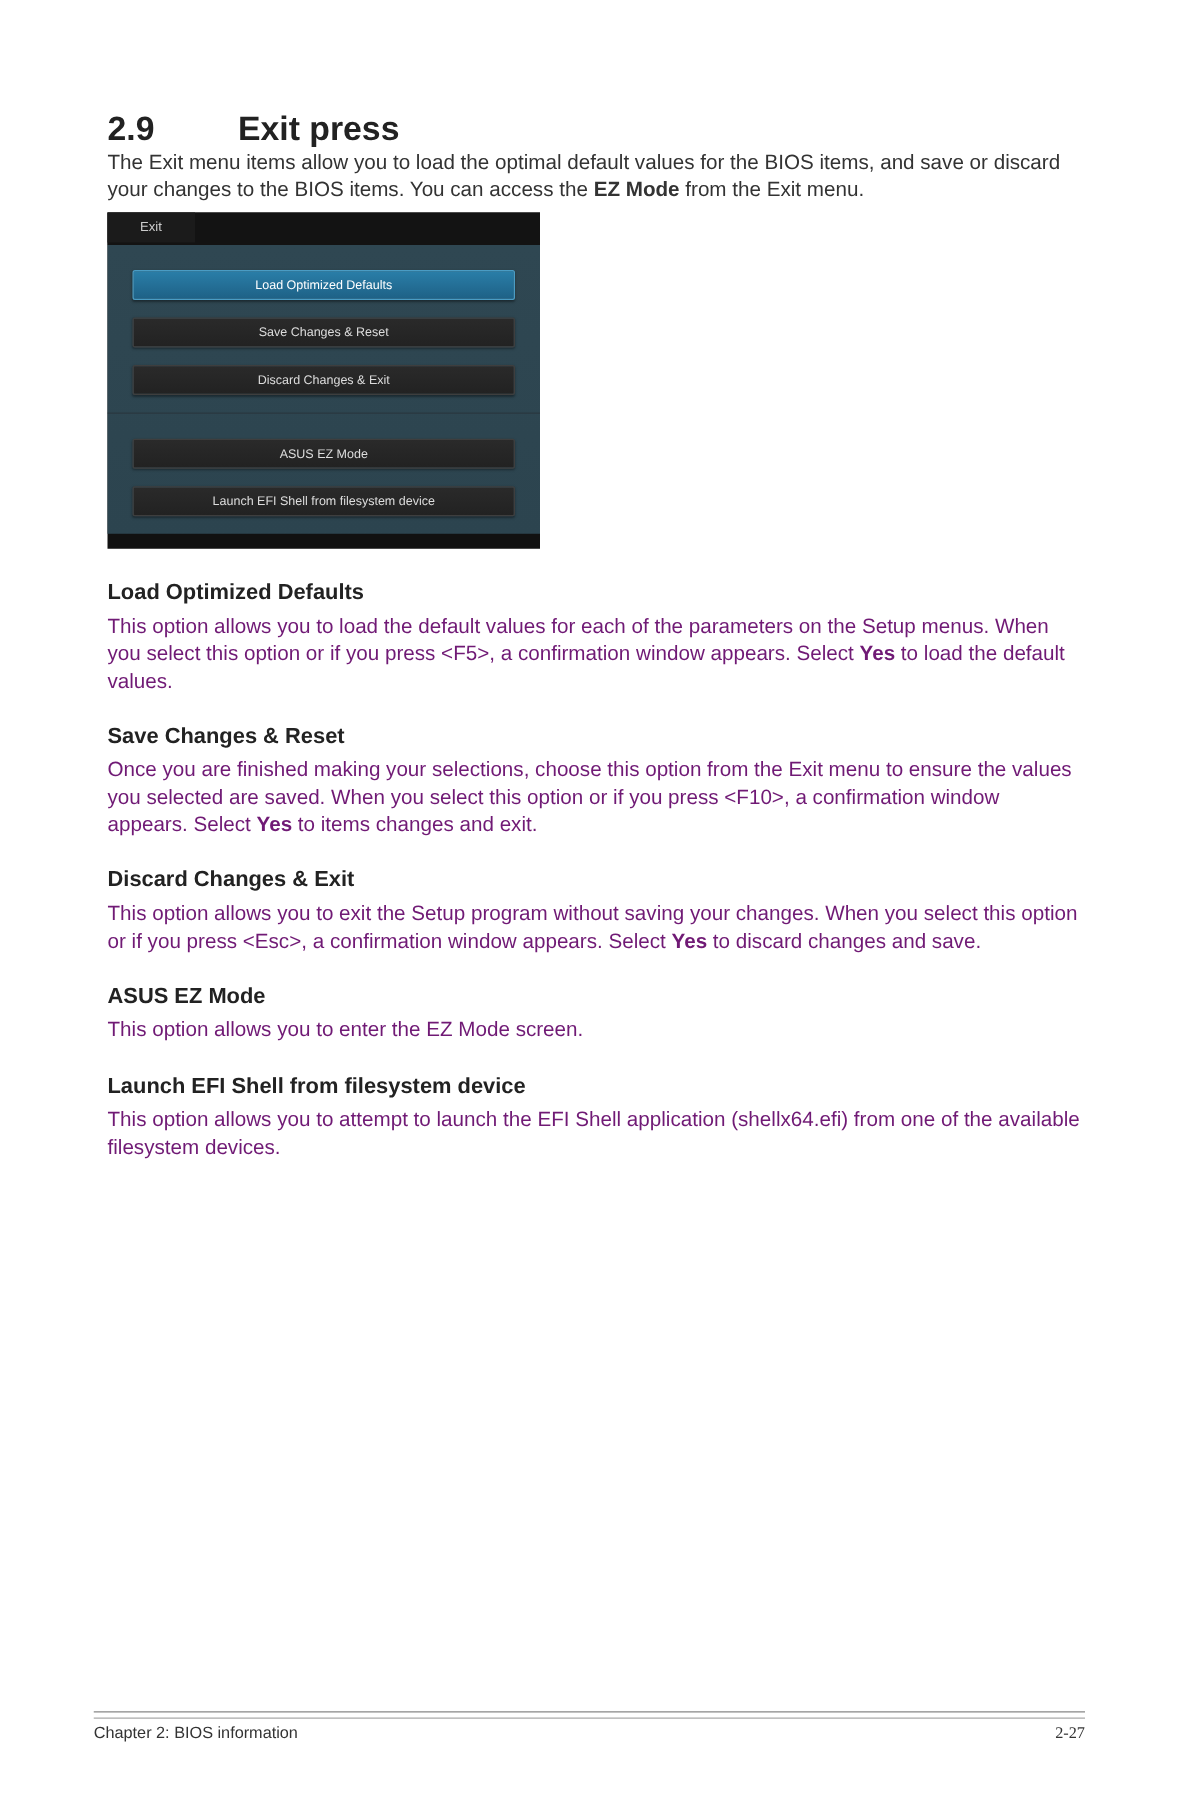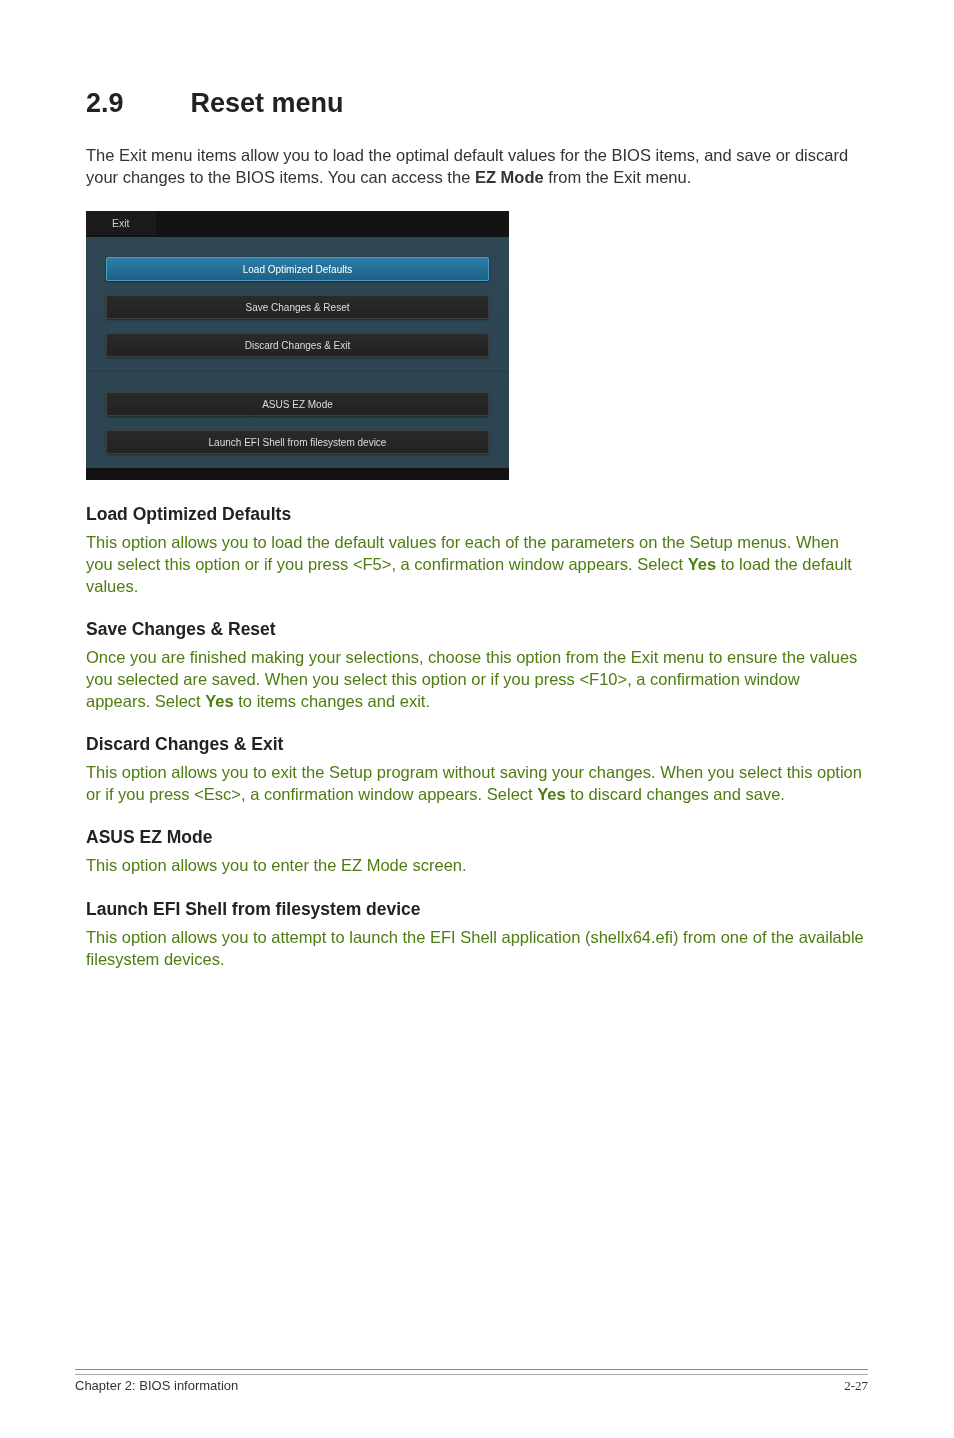--- a/index.html
+++ b/index.html
@@ -19,28 +19,28 @@
     width: 100px;
     margin-top: 36px;
   }
   .section-title {
     font-size: 27px;
     font-weight: bold;
     color: #222;
     display: inline-block;
   }
   .intro {
-    margin-top: 25px;
+    margin-top: 0;
     font-size: 16.5px;
     line-height: 1.35;
     color: #333;
   }
   .screenshot {
-    margin-top: 22px;
-    width: 423px;
+    margin-top: 6px;
+    width: 346px;
     background: #111;
     padding: 0 0 12px 0;
   }
   .tabbar {
     height: 26px;
     background: #131313;
   }
   .tab {
     display: inline-block;
     padding: 6px 26px 6px 26px;
@@ -81,21 +81,21 @@
   .subhead {
     font-size: 17.5px;
     font-weight: bold;
     color: #222;
     margin-top: 22px;
   }
   .subhead.first { margin-top: 24px; }
   .para {
     font-size: 16.5px;
     line-height: 1.34;
-    color: #4d7c0f;
+    color: #701a75;
     margin-top: 6px;
   }
   .bold { font-weight: bold; }
   .footer {
     position: absolute;
     left: 75px;
     right: 86px;
     bottom: 44px;
     border-top: 1px solid #888;
     padding-top: 4px;
@@ -107,21 +107,21 @@
   .hr-top {
     border-top: 1px solid #aaa;
     margin-bottom: 3px;
   }
 </style>
 </head>
 <body>
 
 <div>
   <span class="section-number">2.9</span>
-  <span class="section-title">Reset menu</span>
+  <span class="section-title">Exit press</span>
 </div>
 
 <p class="intro">
   <span>The Exit menu items allow you to load the optimal default values for the BIOS items, and save or discard your changes to the BIOS items. You can access the </span><span class="bold">EZ Mode</span><span> from the Exit menu.</span>
 </p>
 
 <div class="screenshot">
   <div class="tabbar">
     <span class="tab">Exit</span>
   </div>

